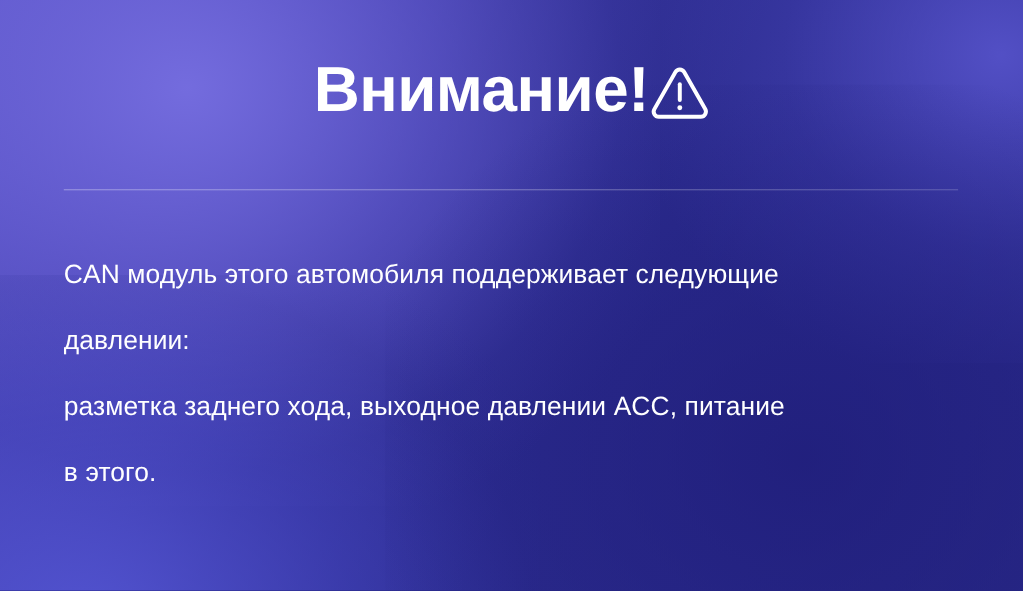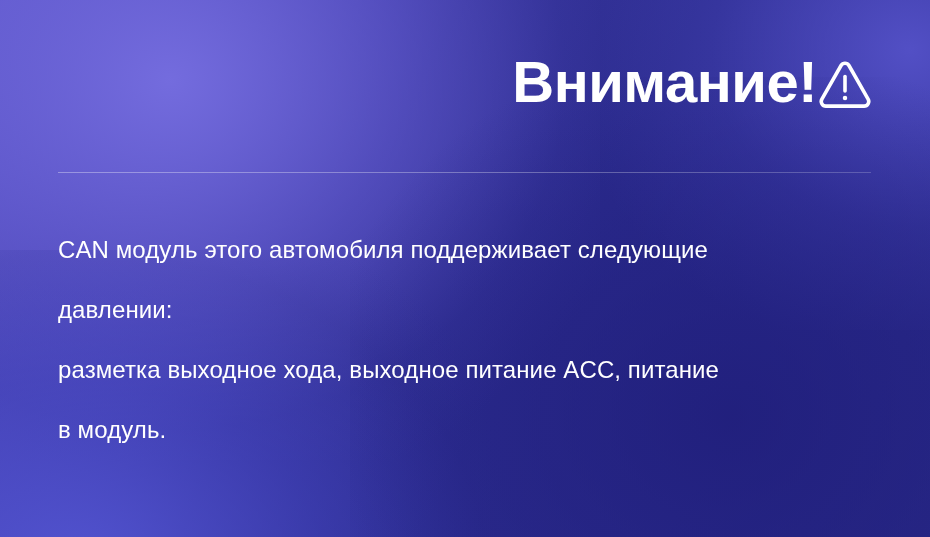--- a/index.html
+++ b/index.html
@@ -82,21 +82,21 @@
     height: 100%;
   }
 
   .header-row {
     position: absolute;
     left: 58px;
     right: 57px;
     top: 52px;
     display: flex;
     align-items: center;
-    justify-content: flex-end;
+    justify-content: center;
   }
 
   .title {
     color: #ffffff;
     font-size: 58px;
     font-weight: 700;
     letter-spacing: -0.5px;
     line-height: 1.05;
     white-space: nowrap;
     margin: 0;
@@ -161,18 +161,18 @@
         <line x1="28" y1="20.5" x2="28" y2="35" stroke="#ffffff" stroke-width="3.6" stroke-linecap="round"></line>
         <circle cx="28" cy="42" r="2.25" fill="#ffffff"></circle>
       </svg>
     </div>
 
     <div class="divider"></div>
 
     <div class="body-text">
       <span class="body-line">CAN модуль этого автомобиля поддерживает следующие</span>
       <span class="body-line">давлении:</span>
-      <span class="body-line">разметка выходное хода, выходное питание ACC, питание</span>
-      <span class="body-line">в модуль.</span>
+      <span class="body-line">разметка заднего хода, выходное давлении ACC, питание</span>
+      <span class="body-line">в этого.</span>
     </div>
 
   </div>
 </div>
 
 </body></html>

